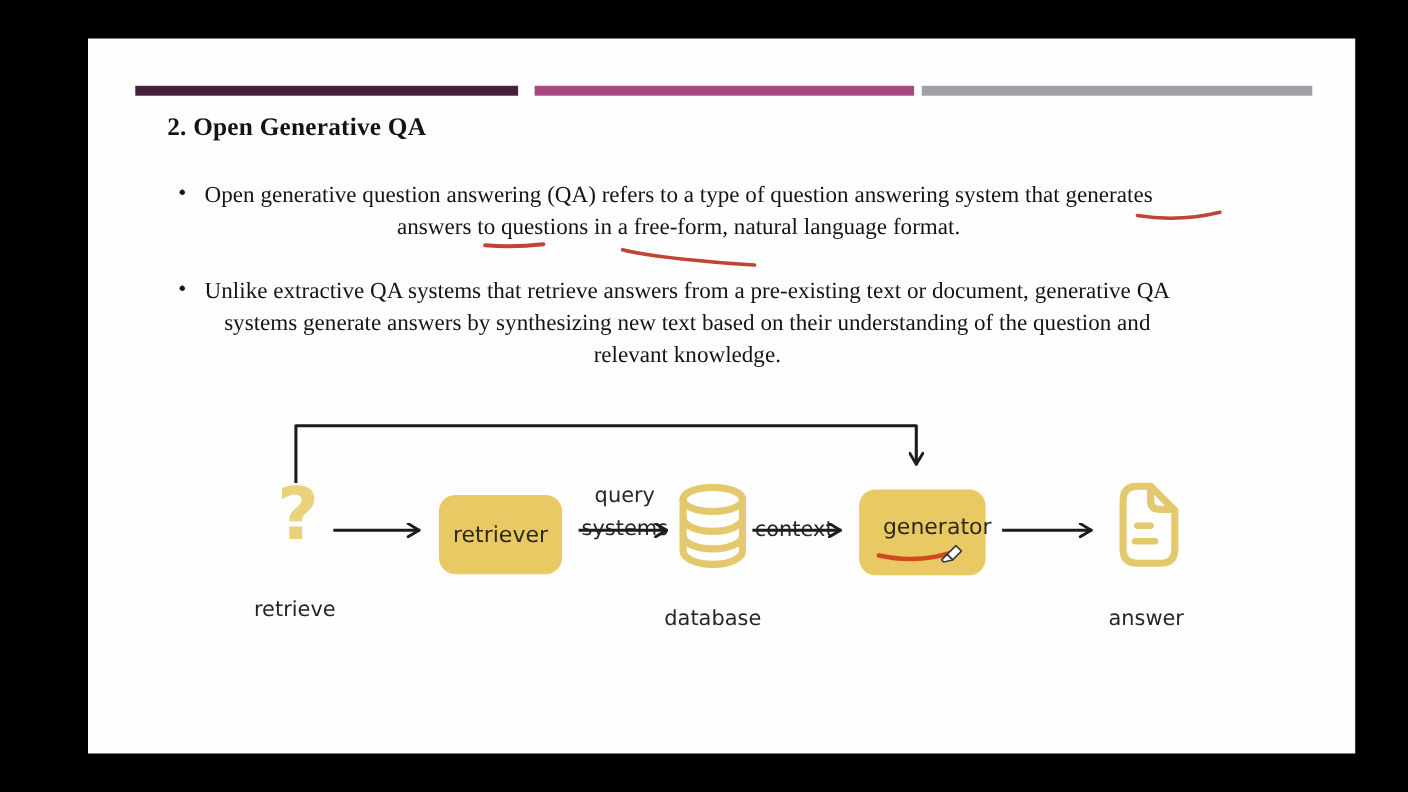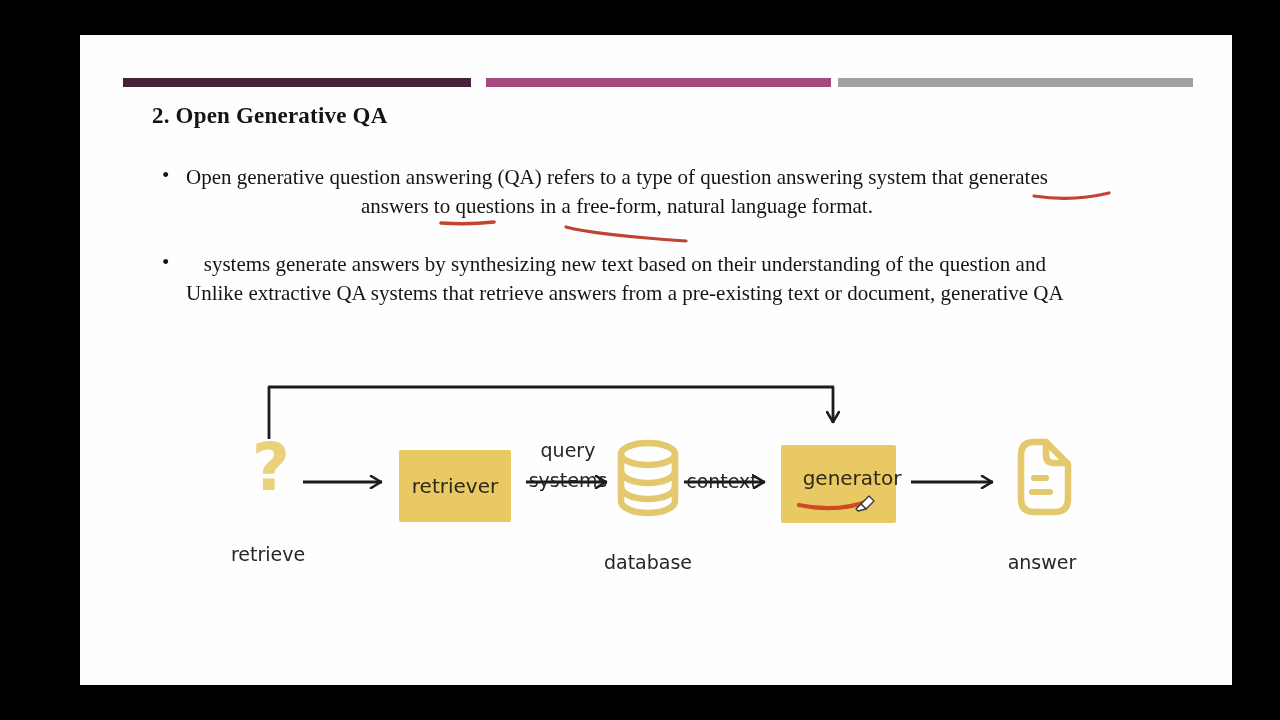--- a/index.html
+++ b/index.html
@@ -39,21 +39,21 @@
   .dlabel{
     position:absolute;text-align:center;
     font-family:"DejaVu Sans",sans-serif;font-size:19px;color:#262626;margin-top:21px;
   }
   .lab-question{left:128px;top:487px;width:120px;}
   .lab-queryvector{left:438px;top:379px;width:100px;line-height:30px;}
   .lab-context{left:592px;top:414px;width:100px;}
   .lab-database{left:508px;top:495px;width:120px;}
   .lab-answer{left:902px;top:495px;width:120px;}
   .node{
-    position:absolute;background:#e9c964;border-radius:2px;
+    position:absolute;background:#e9c964;border-radius:15px;
     display:flex;align-items:center;justify-content:center;
     font-family:"DejaVu Sans",sans-serif;font-size:20px;color:#2f2817;
   }
   .node-retriever{left:319px;top:415px;width:112px;height:72px;}
   .node-generator{left:701px;top:410px;width:115px;height:78px;padding-bottom:0;}
   .node-generator span{position:relative;top:-6px;margin-left:27px;}
   .overlay{
     position:absolute;left:0;top:0;width:1152px;height:650px;
     pointer-events:none;z-index:5;
   }
@@ -74,22 +74,23 @@
       <span class="dot">•</span>
       <div class="lines">
         <div class="line">Open generative question answering (QA) refers to a type of question answering system that generates</div>
         <div class="line">answers to questions in a free-form, natural language format.</div>
       </div>
     </div>
 
     <div class="bullet b2">
       <span class="dot">•</span>
       <div class="lines">
+        <div class="line">Unlike extractive QA systems that retrieve answers from a pre-existing text or document, generative QA</div>
         <div class="line">systems generate answers by synthesizing new text based on their understanding of the question and</div>
-        <div class="line">Unlike extractive QA systems that retrieve answers from a pre-existing text or document, generative QA</div>
+        <div class="line">relevant knowledge.</div>
       </div>
     </div>
 
     <div class="qmark">?</div>
     <div class="dlabel lab-question">retrieve</div>
 
     <div class="node node-retriever">
       <span>retriever</span>
     </div>
 

